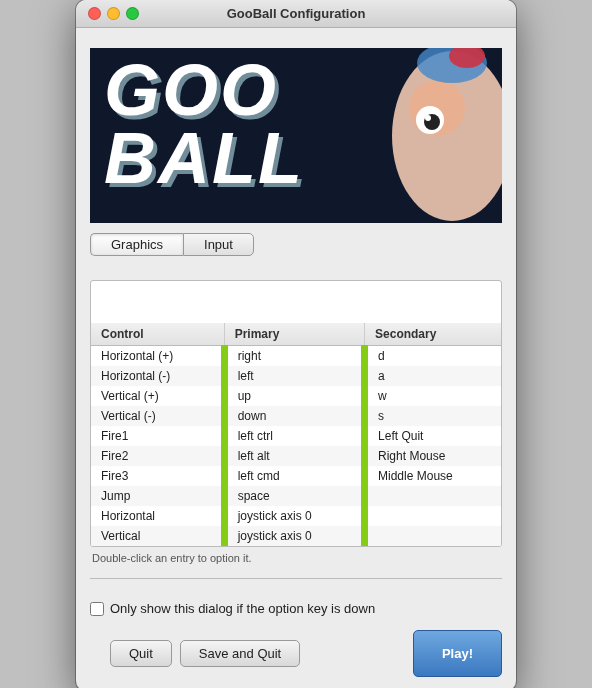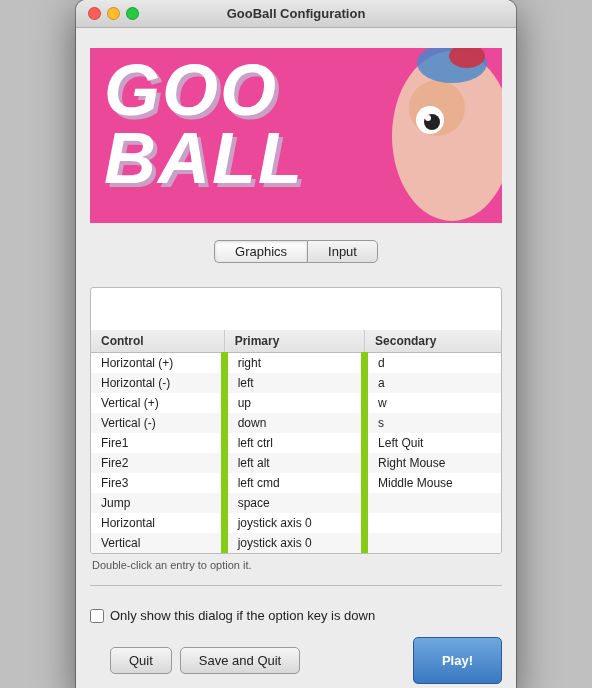--- a/index.html
+++ b/index.html
@@ -46,24 +46,24 @@
       position: absolute;
       left: 50%;
       transform: translateX(-50%);
       font-size: 13px;
       font-weight: bold;
       color: #333;
     }
     .banner {
       width: 100%;
       height: 175px;
-      background: #ec4899;
+      background: #0f172a;
       position: relative;
       overflow: hidden;
-      margin: 10px 0 7px 0;
+      margin: 10px 0 0 0;
     }
     .banner-inner {
       padding: 8px 14px;
       position: relative;
       height: 100%;
     }
     .goo-text {
       font-size: 72px;
       font-weight: 900;
       color: white;
@@ -71,21 +71,20 @@
       line-height: 0.95;
       text-shadow: 4px 4px 0px rgba(180,220,230,0.6);
       font-family: Impact, 'Arial Black', sans-serif;
       letter-spacing: 2px;
     }
     .content {
       padding: 10px 14px 14px 14px;
     }
     .tabs {
       display: flex;
-      justify-content: center;
       margin-bottom: 24px;
     }
     .tab {
       padding: 3px 20px;
       border: 1px solid #999;
       background: linear-gradient(to bottom, #f5f5f5, #e0e0e0);
       font-size: 13px;
       cursor: pointer;
       color: #222;
     }

